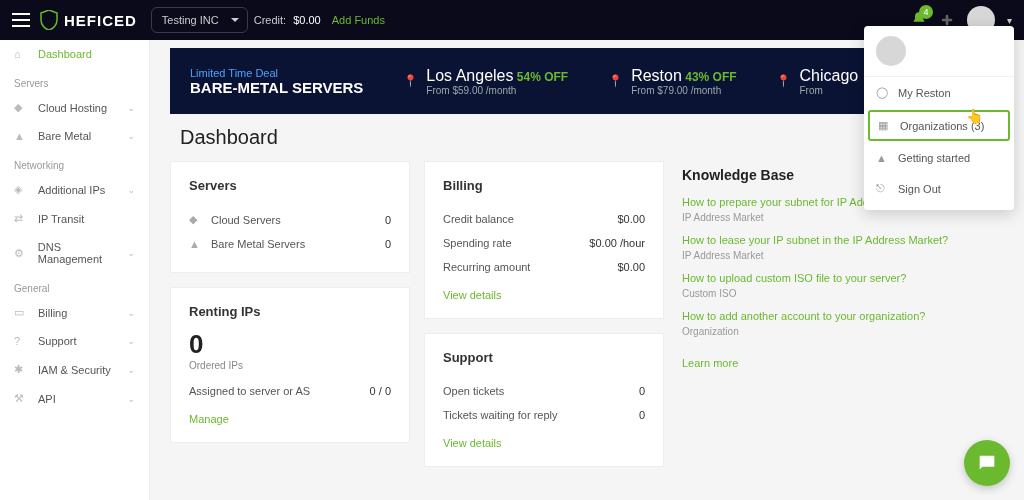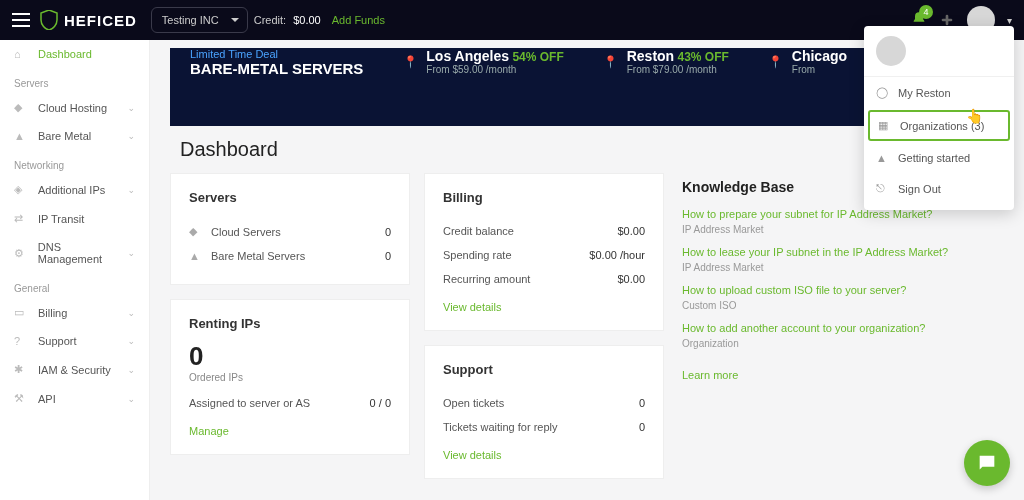--- a/index.html
+++ b/index.html
@@ -19,25 +19,25 @@
 .bell .badge{position:absolute;top:-6px;right:-6px;background:#6ab92e;color:#fff;font-size:9px;border-radius:50%;width:14px;height:14px;display:flex;align-items:center;justify-content:center}
 .avatar{width:28px;height:28px;border-radius:50%;background:#d7d7d7}
 .chev{color:#ccc;font-size:10px}
 .sidebar{position:absolute;top:40px;left:0;width:150px;bottom:0;background:#fff;border-right:1px solid #eee;overflow:hidden}
 .side-head{color:#999;font-size:10px;padding:10px 14px 4px}
 .side-item{display:flex;align-items:center;padding:8px 14px;color:#555;cursor:pointer;font-size:11px}
 .side-item.active{color:#6ab92e}
 .side-item .icon{width:16px;margin-right:8px;color:#bbb}
 .side-item .exp{margin-left:auto;color:#bbb;font-size:9px}
 .main{position:absolute;top:40px;left:150px;right:0;bottom:0;overflow:auto;padding:0 0 20px}
-.promo{background:#0a1334;color:#fff;height:78px;display:flex;align-items:flex-start;padding:0 20px;margin:8px 20px 12px;gap:40px;white-space:nowrap;overflow:hidden}
+.promo{background:#0a1334;color:#fff;height:66px;display:flex;align-items:center;padding:0 20px;margin:8px 20px 12px;gap:40px;white-space:nowrap;overflow:hidden}
 .promo .tag{color:#4aa3ff;font-size:11px}
 .promo .title{font-weight:bold;font-size:15px}
 .promo .deal{display:flex;align-items:center;gap:8px}
-.promo .city{font-weight:bold;font-size:14px}
+.promo .city{font-weight:normal;font-size:16px}
 .promo .pct{color:#6ab92e;font-size:12px;font-weight:bold}
 .promo .from{color:#9aa;font-size:10px}
 .pin{color:#ccc}
 h1.page-title{font-size:20px;font-weight:normal;color:#222;margin:4px 30px 12px}
 .cols{display:flex;gap:14px;padding:0 20px}
 .col{display:flex;flex-direction:column;gap:14px}
 .col1{width:240px}.col2{width:240px}.col3{flex:1}
 .card{background:#fff;border:1px solid #eee;padding:16px 18px}
 .card h3{font-size:13px;font-weight:bold;margin-bottom:14px}
 .row{display:flex;align-items:center;font-size:11px;color:#555;padding:6px 0}

